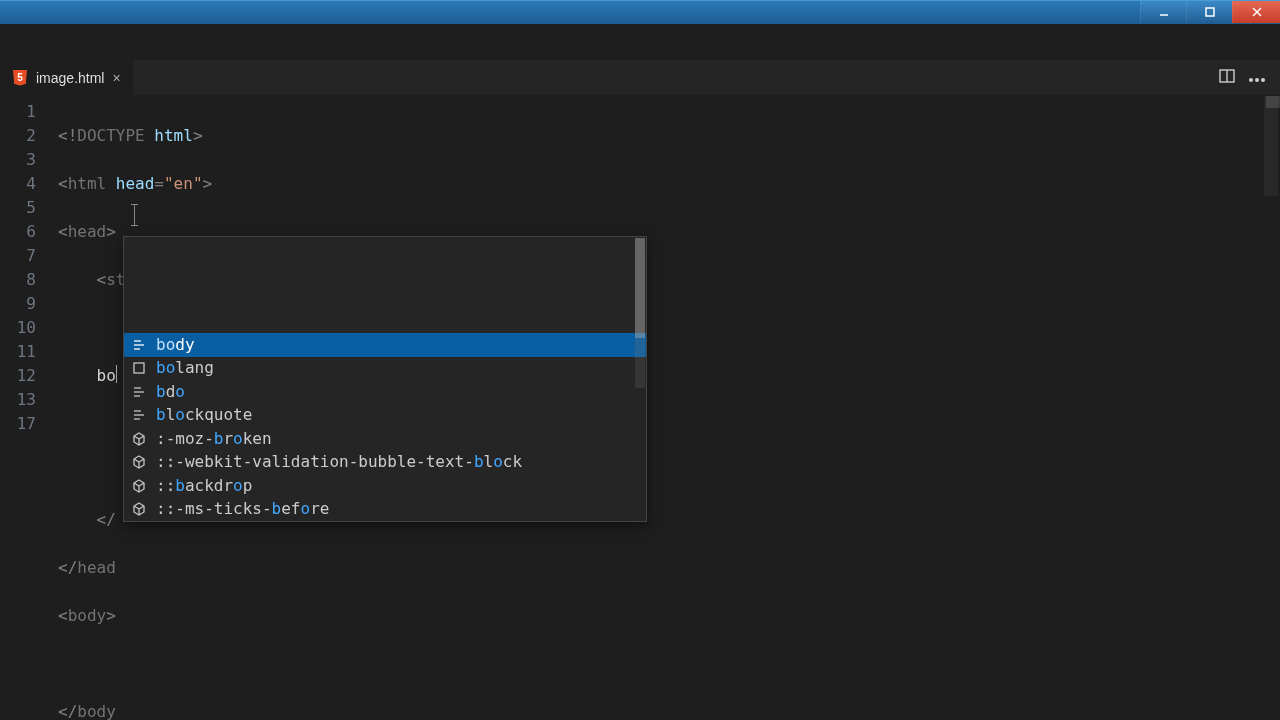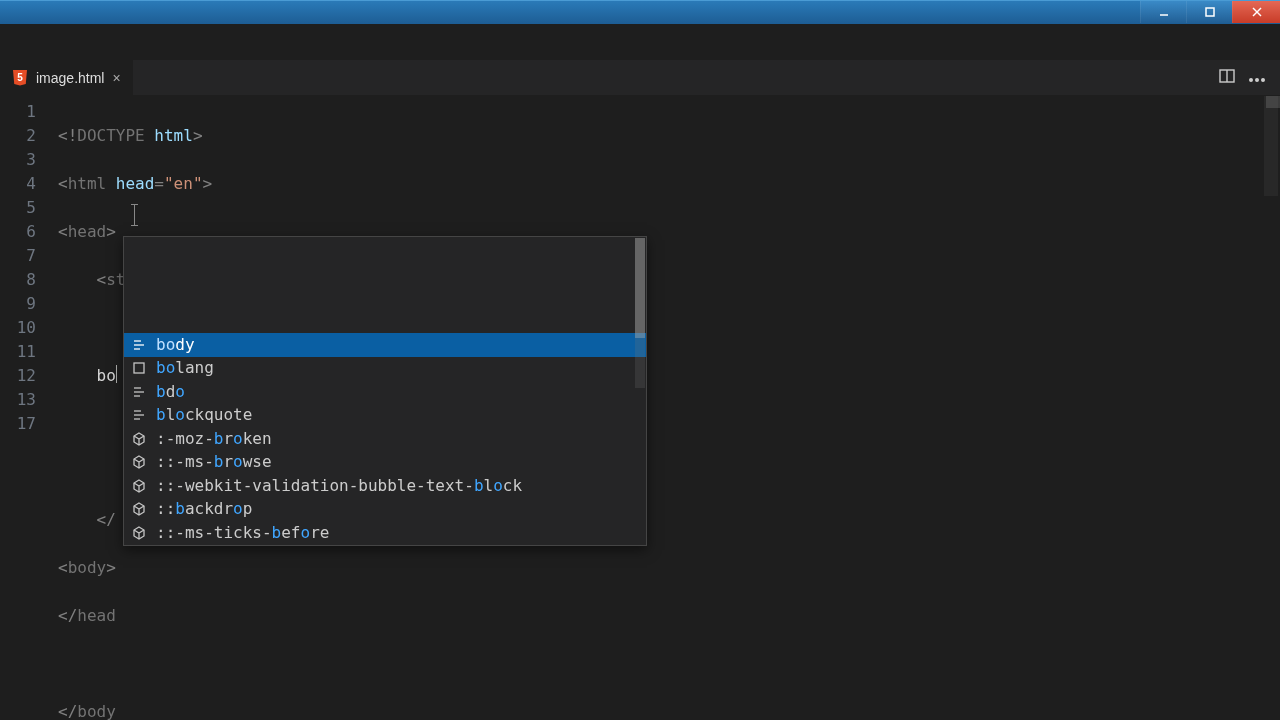--- a/index.html
+++ b/index.html
@@ -195,22 +195,22 @@
   <div class="code" id="code">
 <div><span class="t-punct">&lt;!</span><span class="t-tag">DOCTYPE</span><span> </span><span class="t-attr">html</span><span class="t-punct">&gt;</span></div>
 <div><span class="t-punct">&lt;</span><span class="t-tag">html</span><span> </span><span class="t-attr">head</span><span class="t-punct">=</span><span class="t-str">"en"</span><span class="t-punct">&gt;</span></div>
 <div><span class="t-punct">&lt;</span><span class="t-tag">head</span><span class="t-punct">&gt;</span></div>
 <div><span>    </span><span class="t-punct">&lt;</span><span class="t-tag">style</span><span class="t-punct">&gt;</span></div>
 <div><span> </span></div>
 <div><span>    </span><span class="t-plain">bo</span><span class="cursor"></span></div>
 <div><span> </span></div>
 <div><span> </span></div>
 <div><span>    </span><span class="t-punct">&lt;/</span></div>
+<div><span class="t-punct">&lt;/</span><span class="t-tag">head</span></div>
 <div><span class="t-punct">&lt;</span><span class="t-tag">body</span><span class="t-punct">&gt;</span></div>
-<div><span class="t-punct">&lt;/</span><span class="t-tag">head</span></div>
 <div><span> </span></div>
 <div><span class="t-punct">&lt;/</span><span class="t-tag">body</span></div>
 
 
     <div class="text-cursor-mark"><span class="bar"></span></div>
 
     
     <div class="suggest" id="suggest">
       <div class="sug-scroll"></div>
       <div class="sug-thumb"></div>
@@ -227,23 +227,20 @@
             </svg></span><span class="sug-label"><span class="hl">b</span><span>d</span><span class="hl">o</span></span></div><div class="sug-row"><span class="sug-icon"><svg width="16" height="16" viewBox="0 0 16 16">
               <line x1="3" y1="4" x2="10" y2="4"></line>
               <line x1="3" y1="8" x2="13" y2="8"></line>
               <line x1="3" y1="12" x2="9" y2="12"></line>
             </svg></span><span class="sug-label"><span class="hl">b</span><span>l</span><span class="hl">o</span><span>ckquote</span></span></div><div class="sug-row"><span class="sug-icon"><svg width="16" height="16" viewBox="0 0 16 16">
               <path d="M8 2l5 3v6l-5 3-5-3V5z"></path>
               <path d="M3 5l5 3 5-3M8 8v6"></path>
             </svg></span><span class="sug-label"><span>:-moz-</span><span class="hl">b</span><span>r</span><span class="hl">o</span><span>ken</span></span></div><div class="sug-row"><span class="sug-icon"><svg width="16" height="16" viewBox="0 0 16 16">
               <path d="M8 2l5 3v6l-5 3-5-3V5z"></path>
               <path d="M3 5l5 3 5-3M8 8v6"></path>
-            </svg></span><span class="sug-label"><span>::-ms-</span><span class="hl">b</span><span>r</span><span class="hl">o</span><span>wse</span></span></div><div class="sug-row"><span class="sug-icon"><svg width="16" height="16" viewBox="0 0 16 16">
-              <path d="M8 2l5 3v6l-5 3-5-3V5z"></path>
-              <path d="M3 5l5 3 5-3M8 8v6"></path>
             </svg></span><span class="sug-label"><span>::-webkit-validation-bubble-text-</span><span class="hl">b</span><span>l</span><span class="hl">o</span><span>ck</span></span></div><div class="sug-row"><span class="sug-icon"><svg width="16" height="16" viewBox="0 0 16 16">
               <path d="M8 2l5 3v6l-5 3-5-3V5z"></path>
               <path d="M3 5l5 3 5-3M8 8v6"></path>
             </svg></span><span class="sug-label"><span>::</span><span class="hl">b</span><span>ackdr</span><span class="hl">o</span><span>p</span></span></div><div class="sug-row"><span class="sug-icon"><svg width="16" height="16" viewBox="0 0 16 16">
               <path d="M8 2l5 3v6l-5 3-5-3V5z"></path>
               <path d="M3 5l5 3 5-3M8 8v6"></path>
             </svg></span><span class="sug-label"><span>::-ms-ticks-</span><span class="hl">b</span><span>ef</span><span class="hl">o</span><span>re</span></span></div></div>
   </div>
 
   <div class="right-rail">

